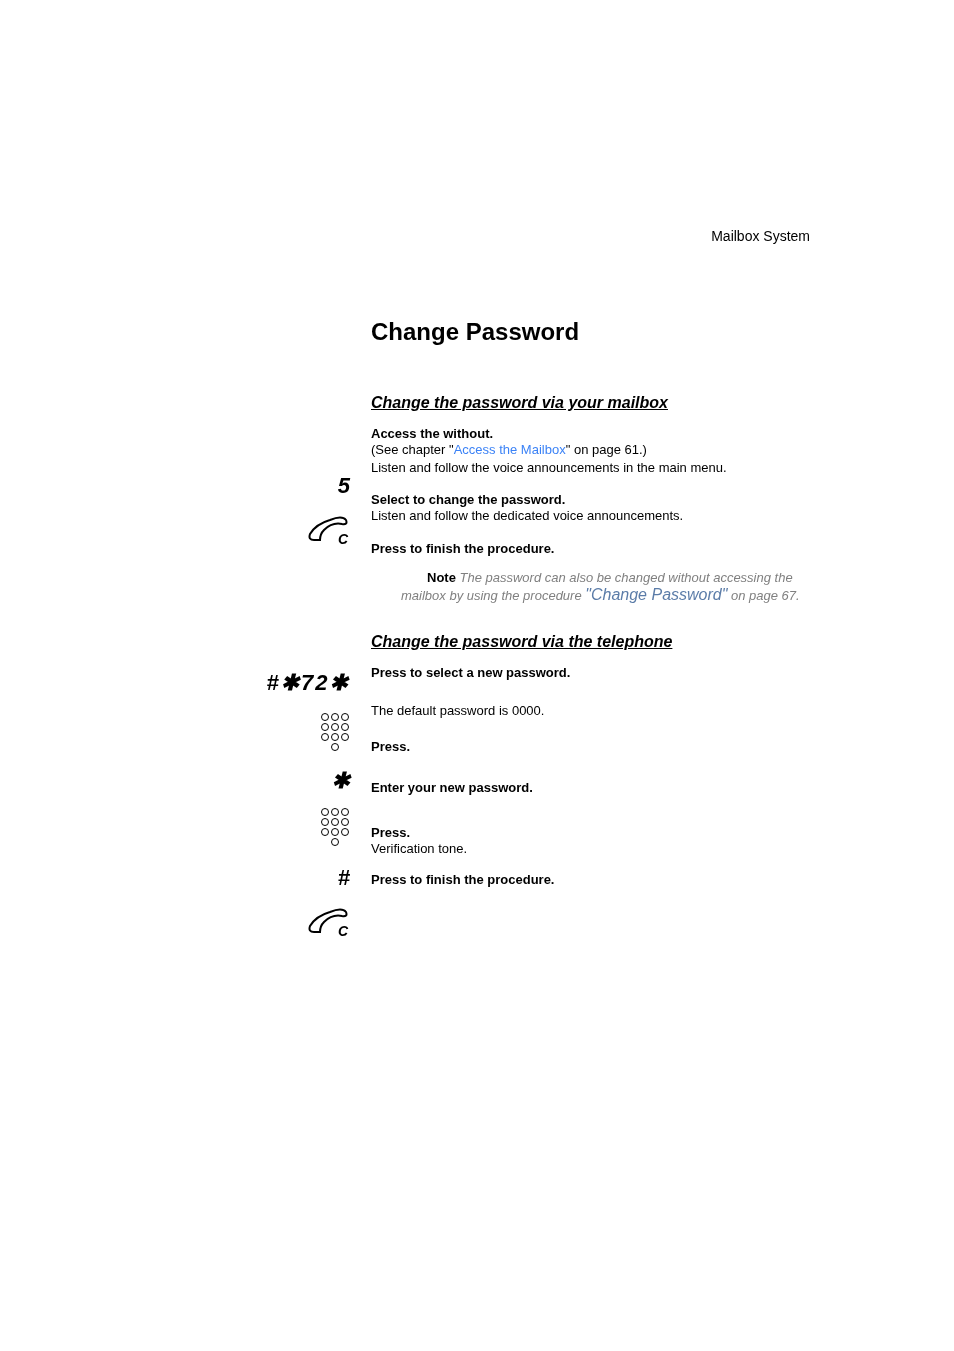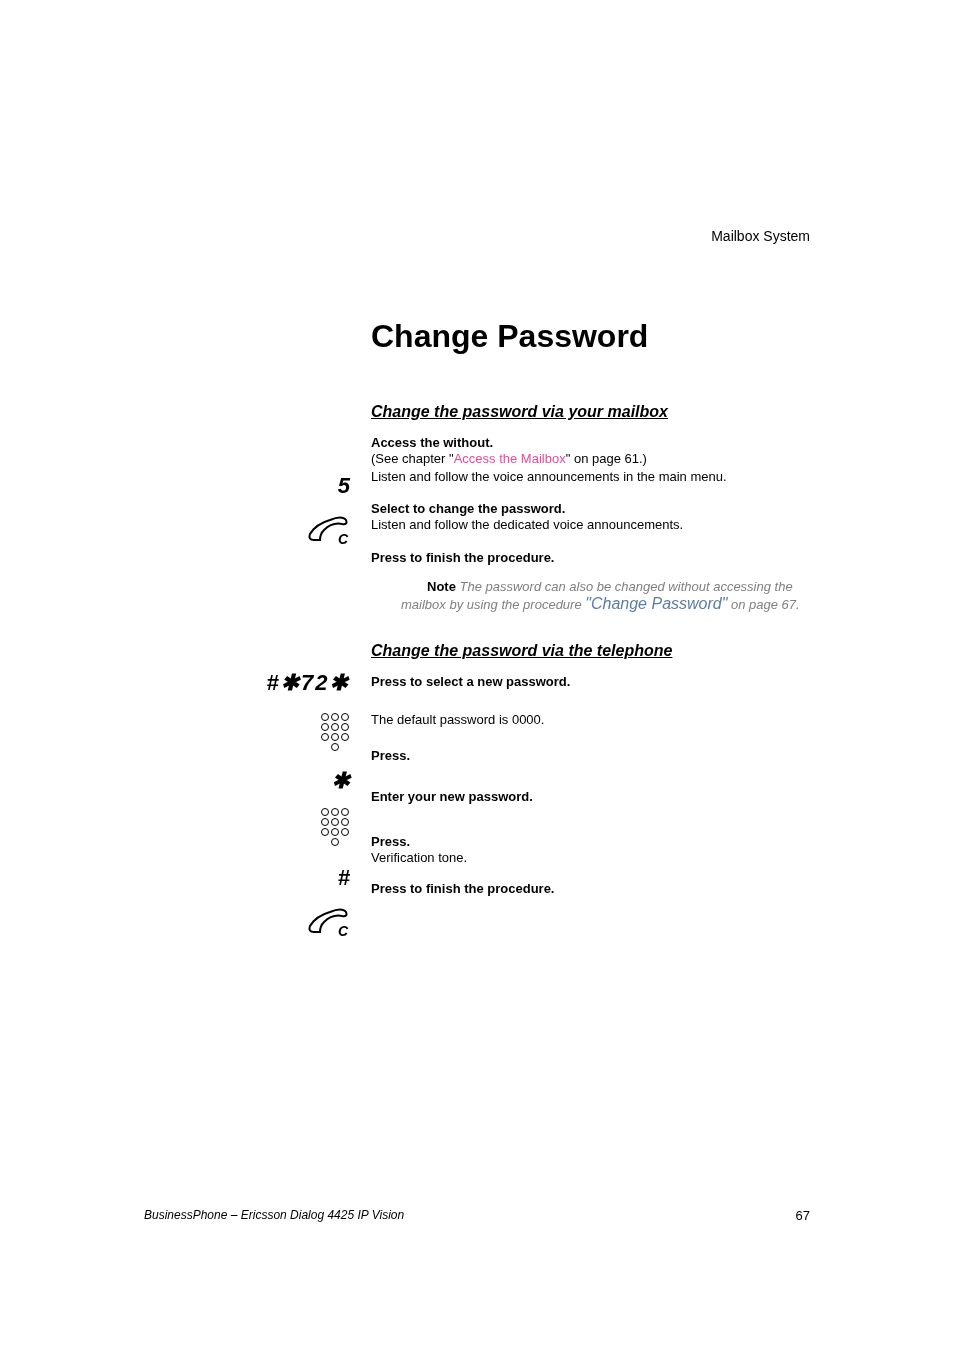--- a/index.html
+++ b/index.html
@@ -30,40 +30,40 @@
     left: 371px;
     width: 440px;
   }
   .left-col {
     position: absolute;
     top: 318px;
     left: 140px;
     width: 210px;
   }
   h1.section-title {
-    font-size: 32px;
+    font-size: 24px;
     font-weight: bold;
     margin-bottom: 48px;
   }
   .subheading {
     font-size: 16px;
     font-style: italic;
     font-weight: bold;
     text-decoration: underline;
     margin-bottom: 14px;
   }
   .step-bold {
     font-size: 13px;
     font-weight: bold;
   }
   .step-text {
     font-size: 13px;
     line-height: 1.35;
   }
-  .link { color: #ec4899; }
+  .link { color: #3b82f6; }
   .note-block {
     margin-left: 30px;
     margin-top: 10px;
     margin-bottom: 28px;
   }
   .note-label {
     font-weight: bold;
     font-size: 13px;
     padding-left: 26px;
   }
@@ -247,18 +247,14 @@
       <div class="step-bold">Press.</div>
       <div class="step-text">Verification tone.</div>
     </div>
 
     <div class="block">
       <div class="step-bold">Press to finish the procedure.</div>
     </div>
 
   </div>
 
-  <div class="footer">
-    <span>BusinessPhone – Ericsson Dialog 4425 IP Vision</span>
-    <span class="page-number">67</span>
-  </div>
 
 </div>
 
 </body></html>

